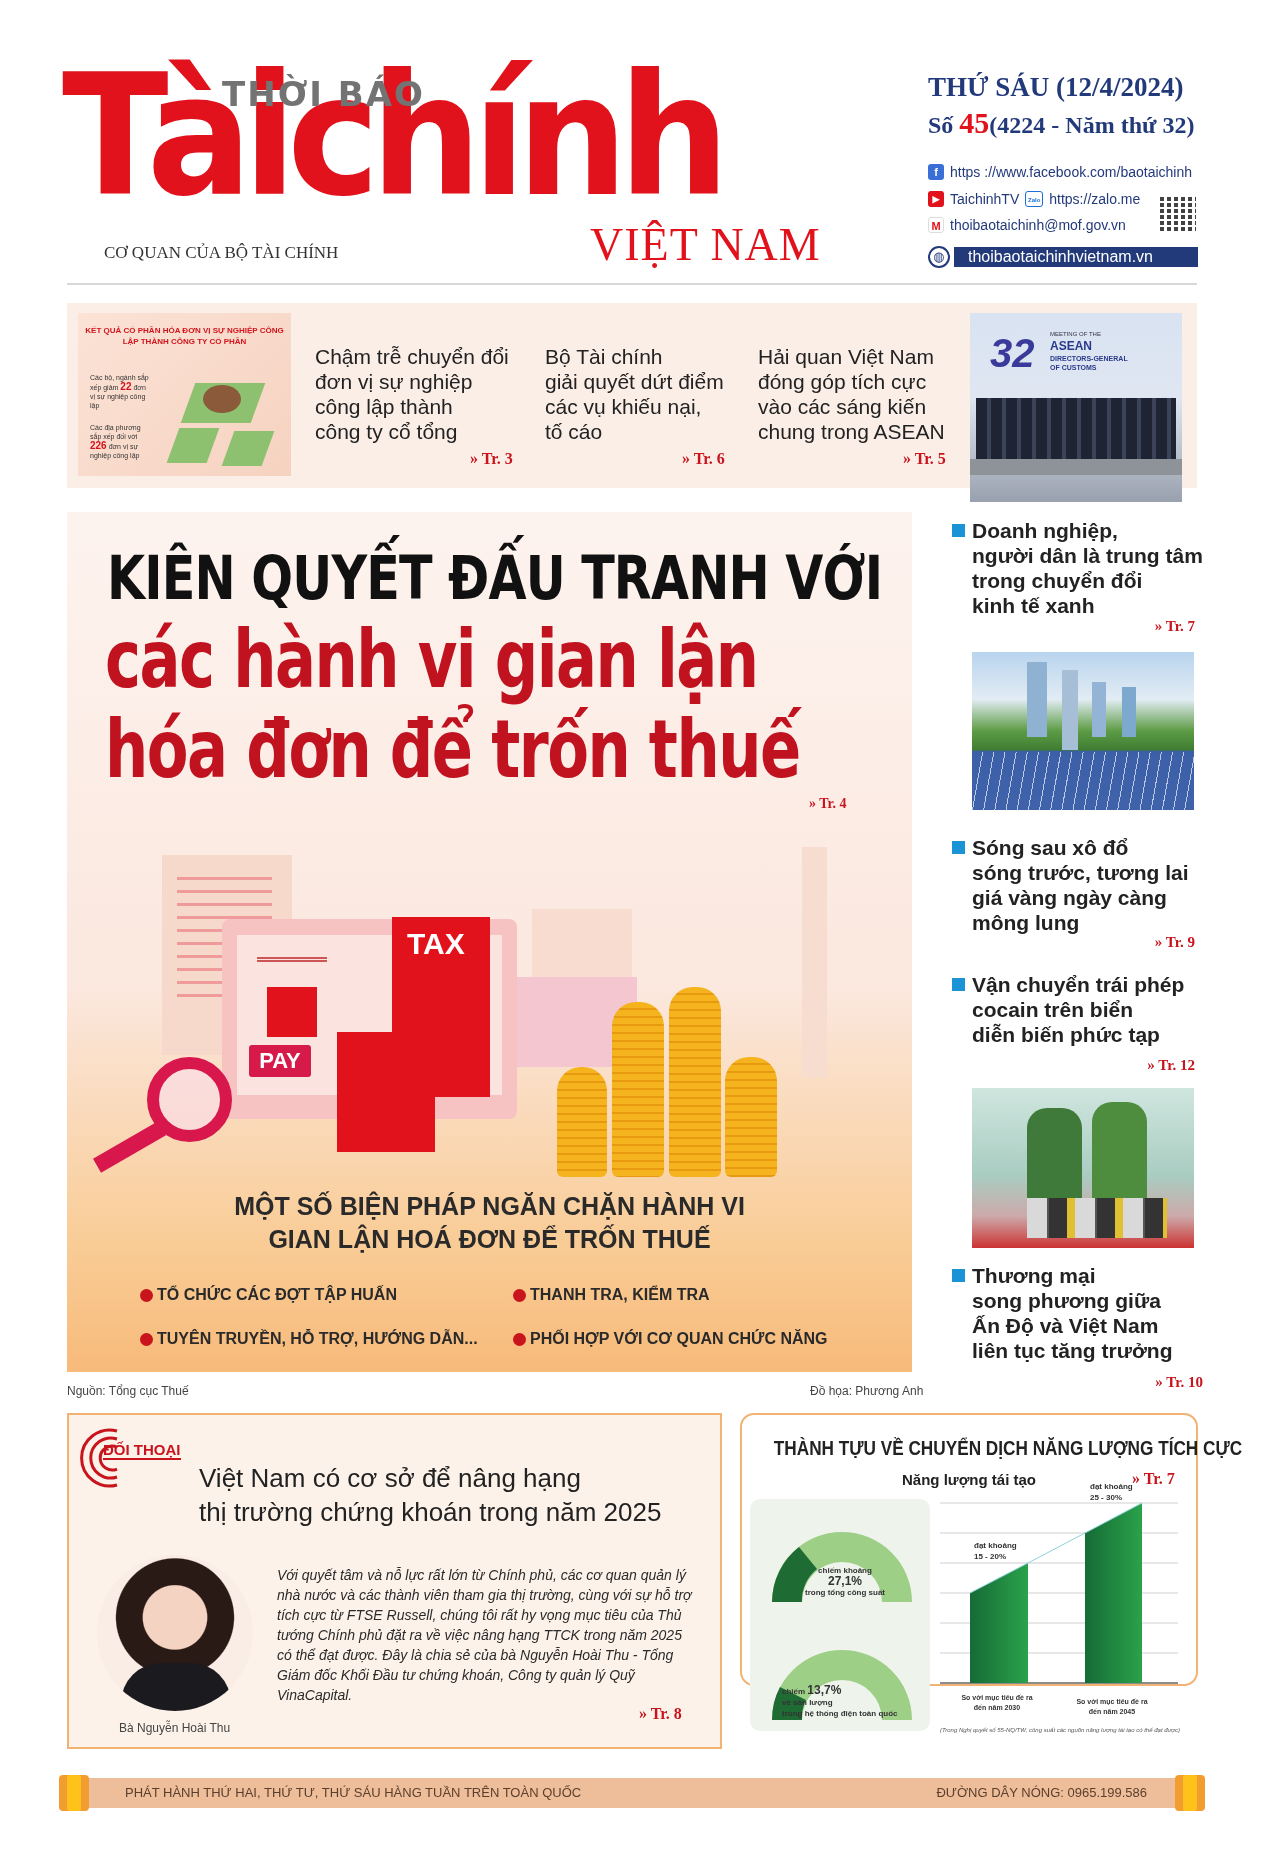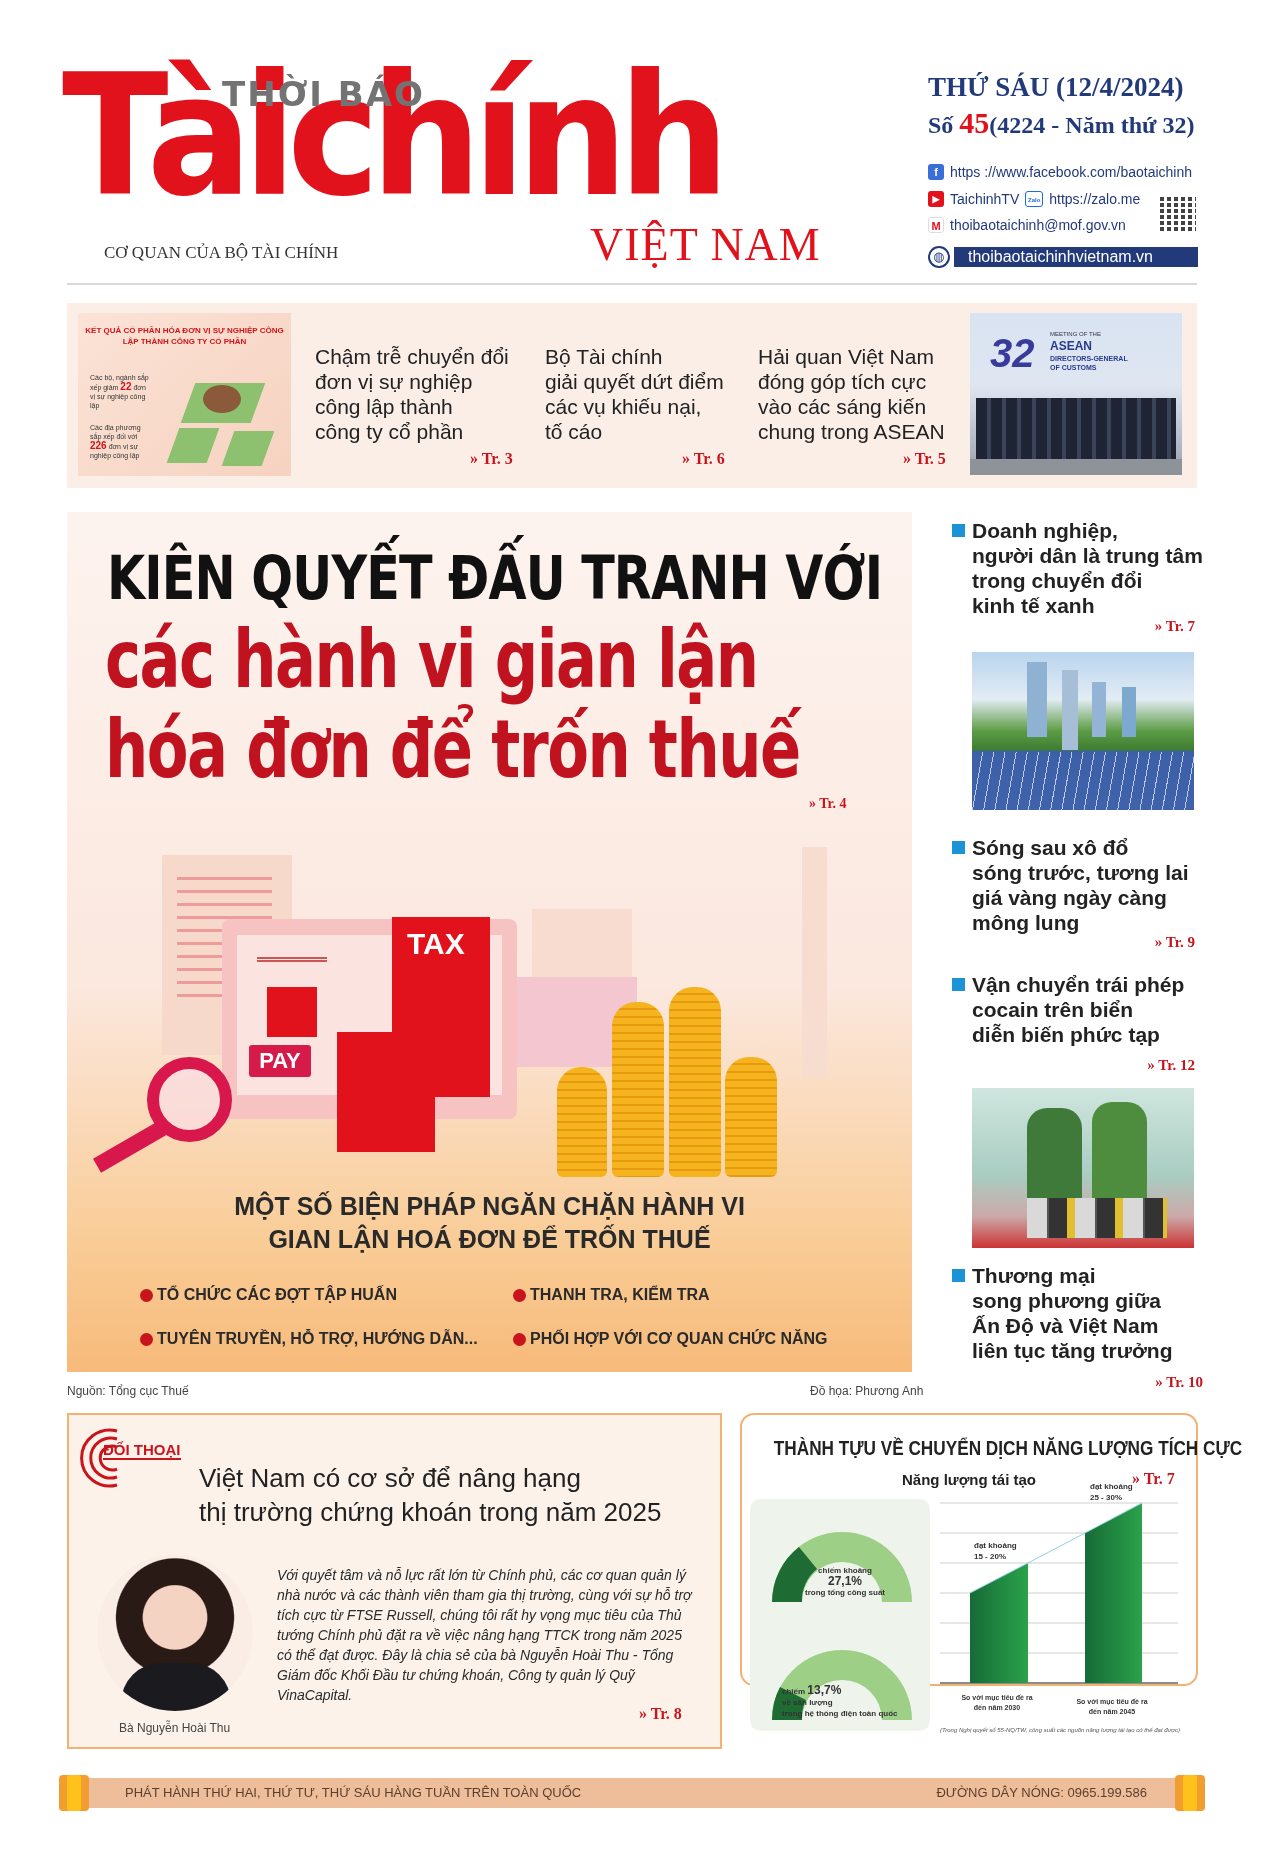--- a/index.html
+++ b/index.html
@@ -24,21 +24,21 @@
 .rule{left:67px;top:283px;width:1130px;height:2px;background:#d8d8d8}
 
 .teaser-band{left:67px;top:303px;width:1130px;height:185px;background:#fbeee7}
 .teaser-img1{left:78px;top:313px;width:213px;height:163px;background:linear-gradient(135deg,#fbe3d6,#f6d2c0);overflow:hidden}
 .ti1-title{left:4px;top:12px;width:205px;text-align:center;font-size:8px;font-weight:bold;color:#d2141c;line-height:11px}
 .ti1-note{font-size:7px;color:#333;line-height:9px;width:60px}
 .ti1-note b{color:#d2141c;font-size:10px}
 .platform{background:#8dc06f;transform:skew(-20deg)}
 .teaser-title{font-size:21px;line-height:25px;color:#222}
 .tr-link{font-family:"Liberation Serif",serif;font-weight:bold;color:#c8141c;font-size:16px}
-.teaser-img2{left:970px;top:313px;width:212px;height:162px;background:linear-gradient(180deg,#d9e3f1 0%,#dfe6f2 45%,#9aa1ae 100%);overflow:hidden}
+.teaser-img2{left:970px;top:313px;width:212px;height:189px;background:linear-gradient(180deg,#d9e3f1 0%,#dfe6f2 45%,#9aa1ae 100%);overflow:hidden}
 
 .hero{left:67px;top:512px;width:845px;height:860px;background:linear-gradient(180deg,#fdf3ee 0%,#fbe8df 55%,#f9cc96 85%,#f7ba7a 100%);overflow:hidden}
 .hero-h1{left:40px;top:30px;font-family:"DejaVu Sans",sans-serif;font-weight:900;font-size:60px;line-height:72px;color:#111;transform:scaleX(.82);transform-origin:left top;white-space:nowrap;letter-spacing:-1px}
 .hero-h2{left:38px;top:102px;font-family:"DejaVu Sans",sans-serif;font-weight:900;font-size:80px;line-height:92px;color:#c1121f;transform:scaleX(.76);transform-origin:left top;white-space:nowrap;letter-spacing:-2px}
 .illus{left:80px;top:335px;width:680px;height:330px}
 .measure-title{left:0;top:678px;width:845px;text-align:center;font-weight:bold;font-size:25px;line-height:33px;color:#2a2a2a}
 .bullet{font-weight:bold;font-size:16px;color:#2a2a2a;display:flex;align-items:center;gap:4px;white-space:nowrap}
 .bullet .dot{width:13px;height:13px;border-radius:50%;background:#c8141c;display:inline-block}
 .caption{font-size:12px;color:#444}
 
@@ -116,21 +116,21 @@
   <div class="abs platform" style="left:110px;top:70px;width:70px;height:40px"></div>
   <div class="abs platform" style="left:95px;top:115px;width:40px;height:35px"></div>
   <div class="abs platform" style="left:150px;top:118px;width:40px;height:35px"></div>
   <div class="abs" style="left:125px;top:72px;width:38px;height:28px;border-radius:50%;background:#8a5a3a"></div>
 </div>
 
 <div class="abs teaser-title" style="left:315px;top:344px;width:210px">
   <div>Chậm trễ chuyển đổi</div>
   <div>đơn vị sự nghiệp</div>
   <div>công lập thành</div>
-  <div>công ty cổ phần</div>
+  <div>công ty cổ tổng</div>
 </div>
 <div class="abs tr-link" style="left:470px;top:450px">» Tr. 3</div>
 
 <div class="abs teaser-title" style="left:545px;top:344px;width:200px">
   <div>Bộ Tài chính</div>
   <div>giải quyết dứt điểm</div>
   <div>các vụ khiếu nại,</div>
   <div>tố cáo</div>
 </div>
 <div class="abs tr-link" style="left:682px;top:450px">» Tr. 6</div>

